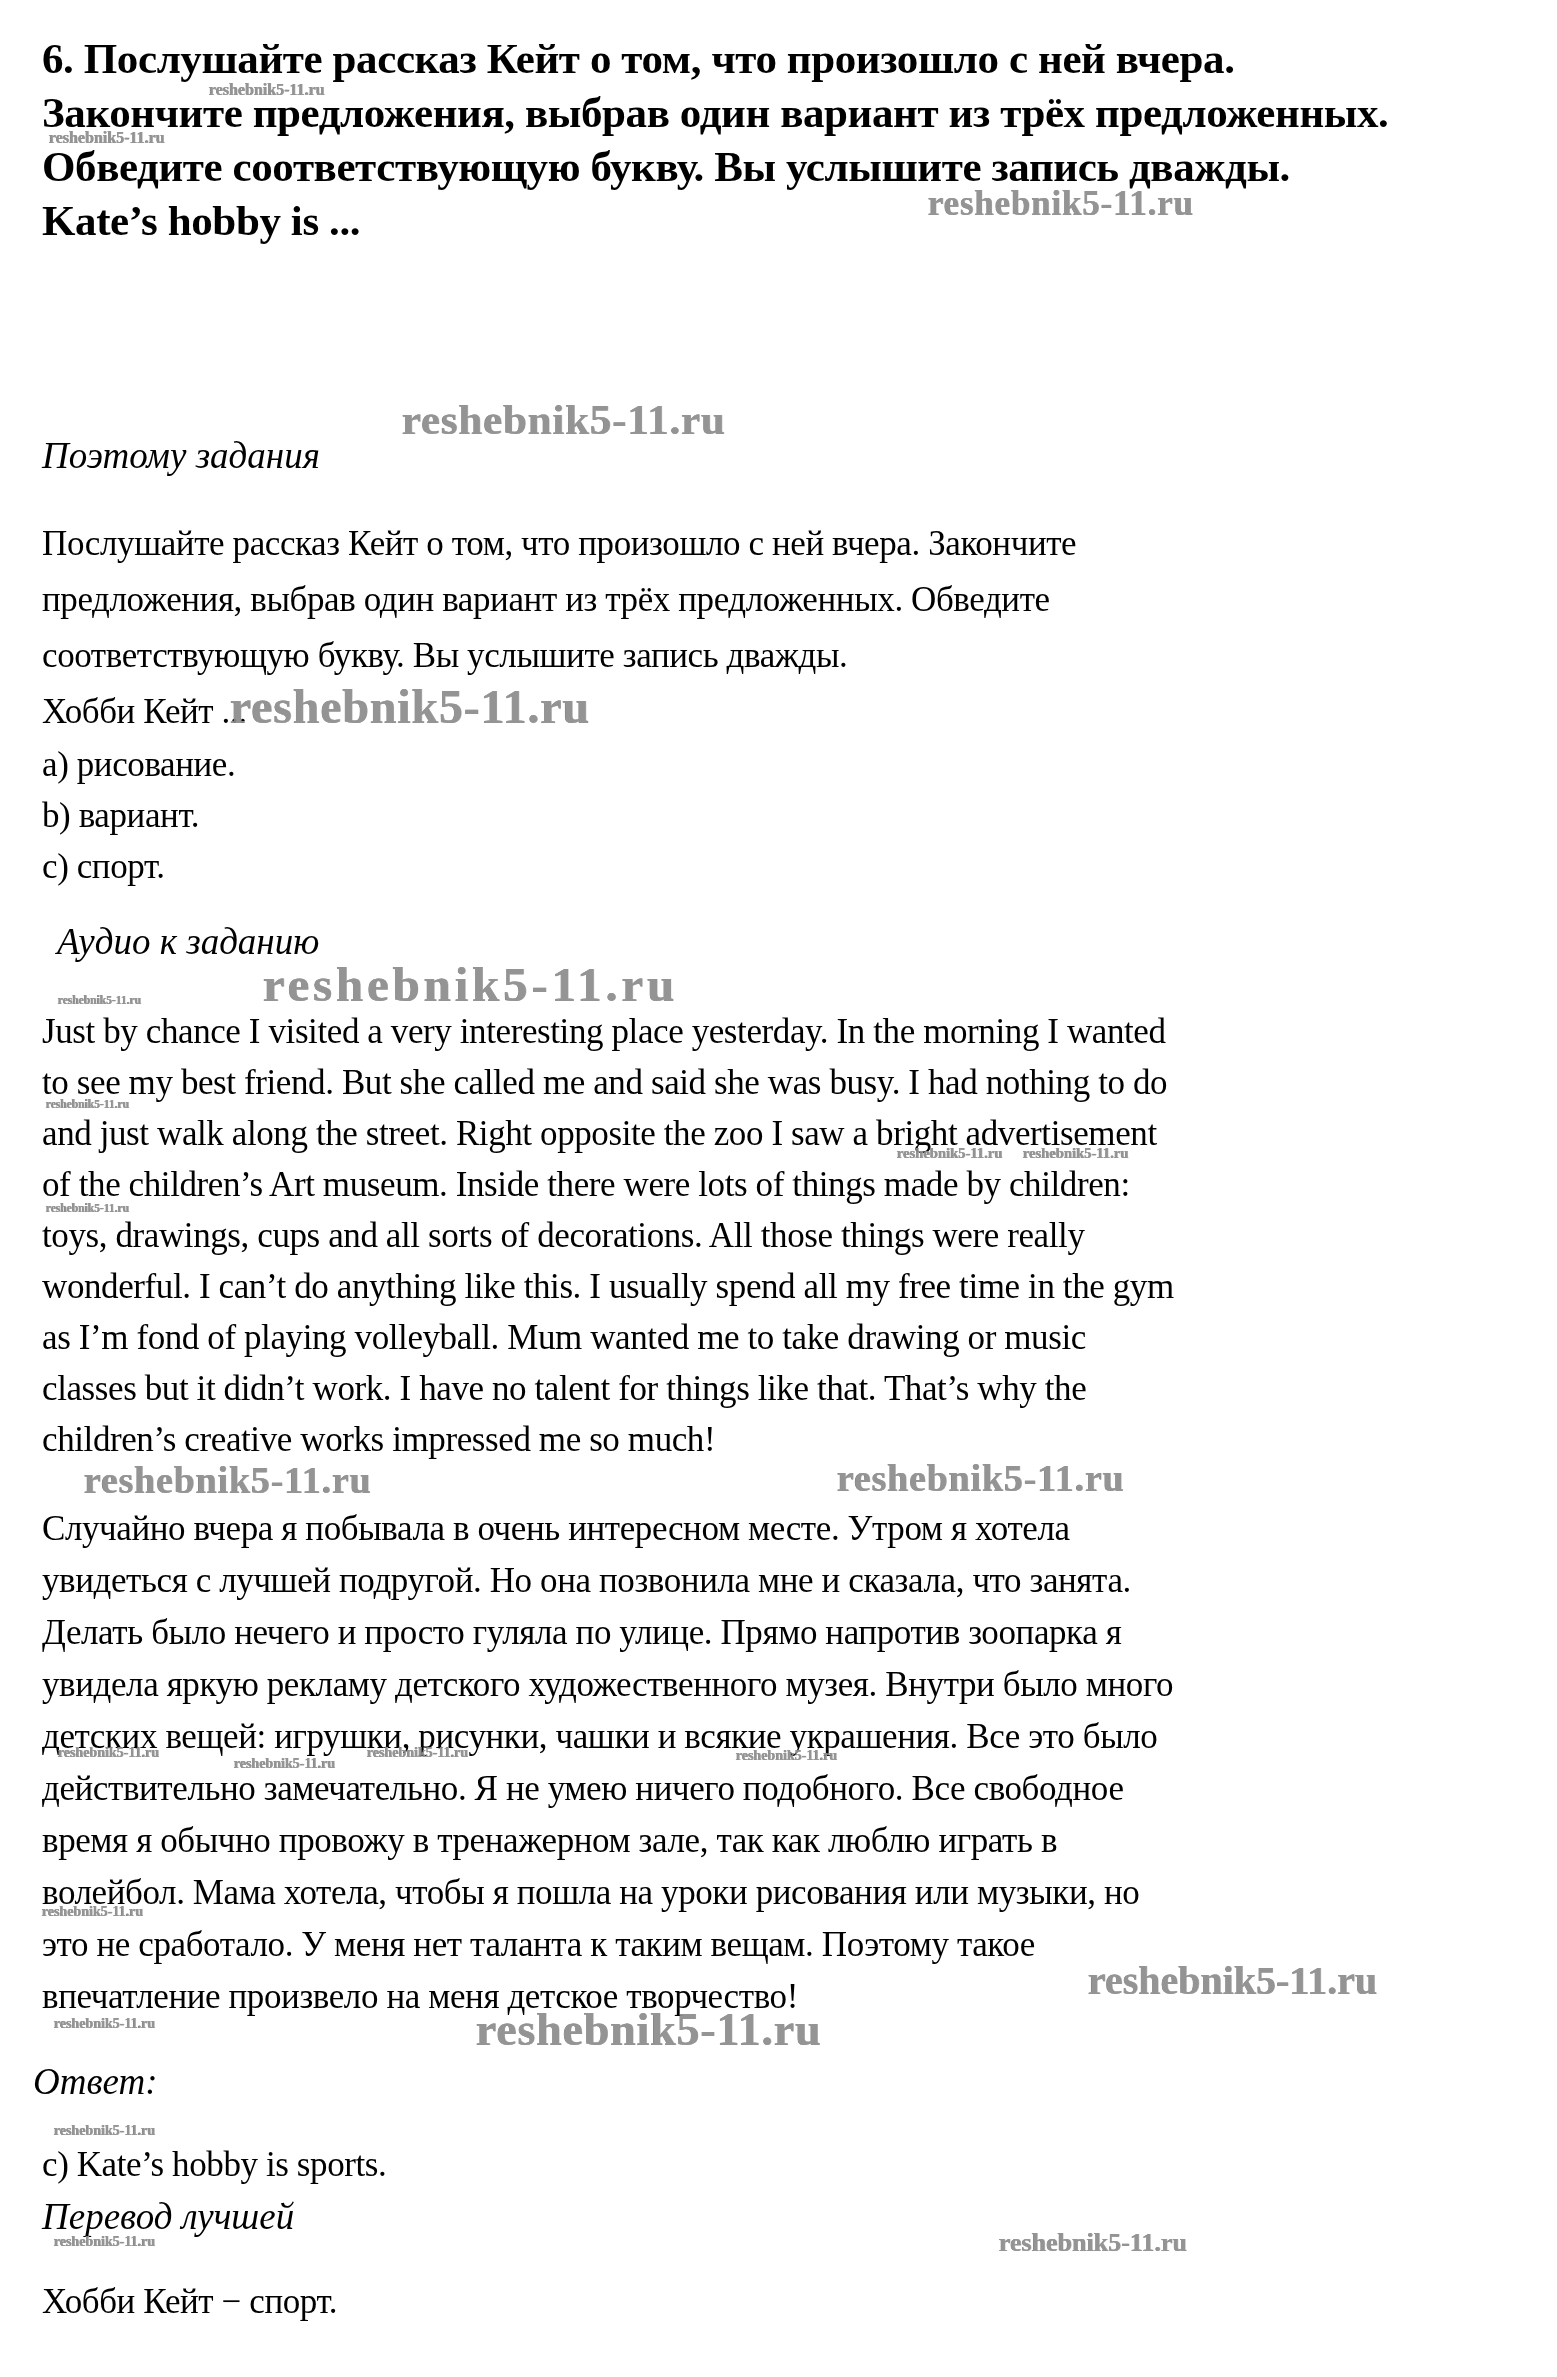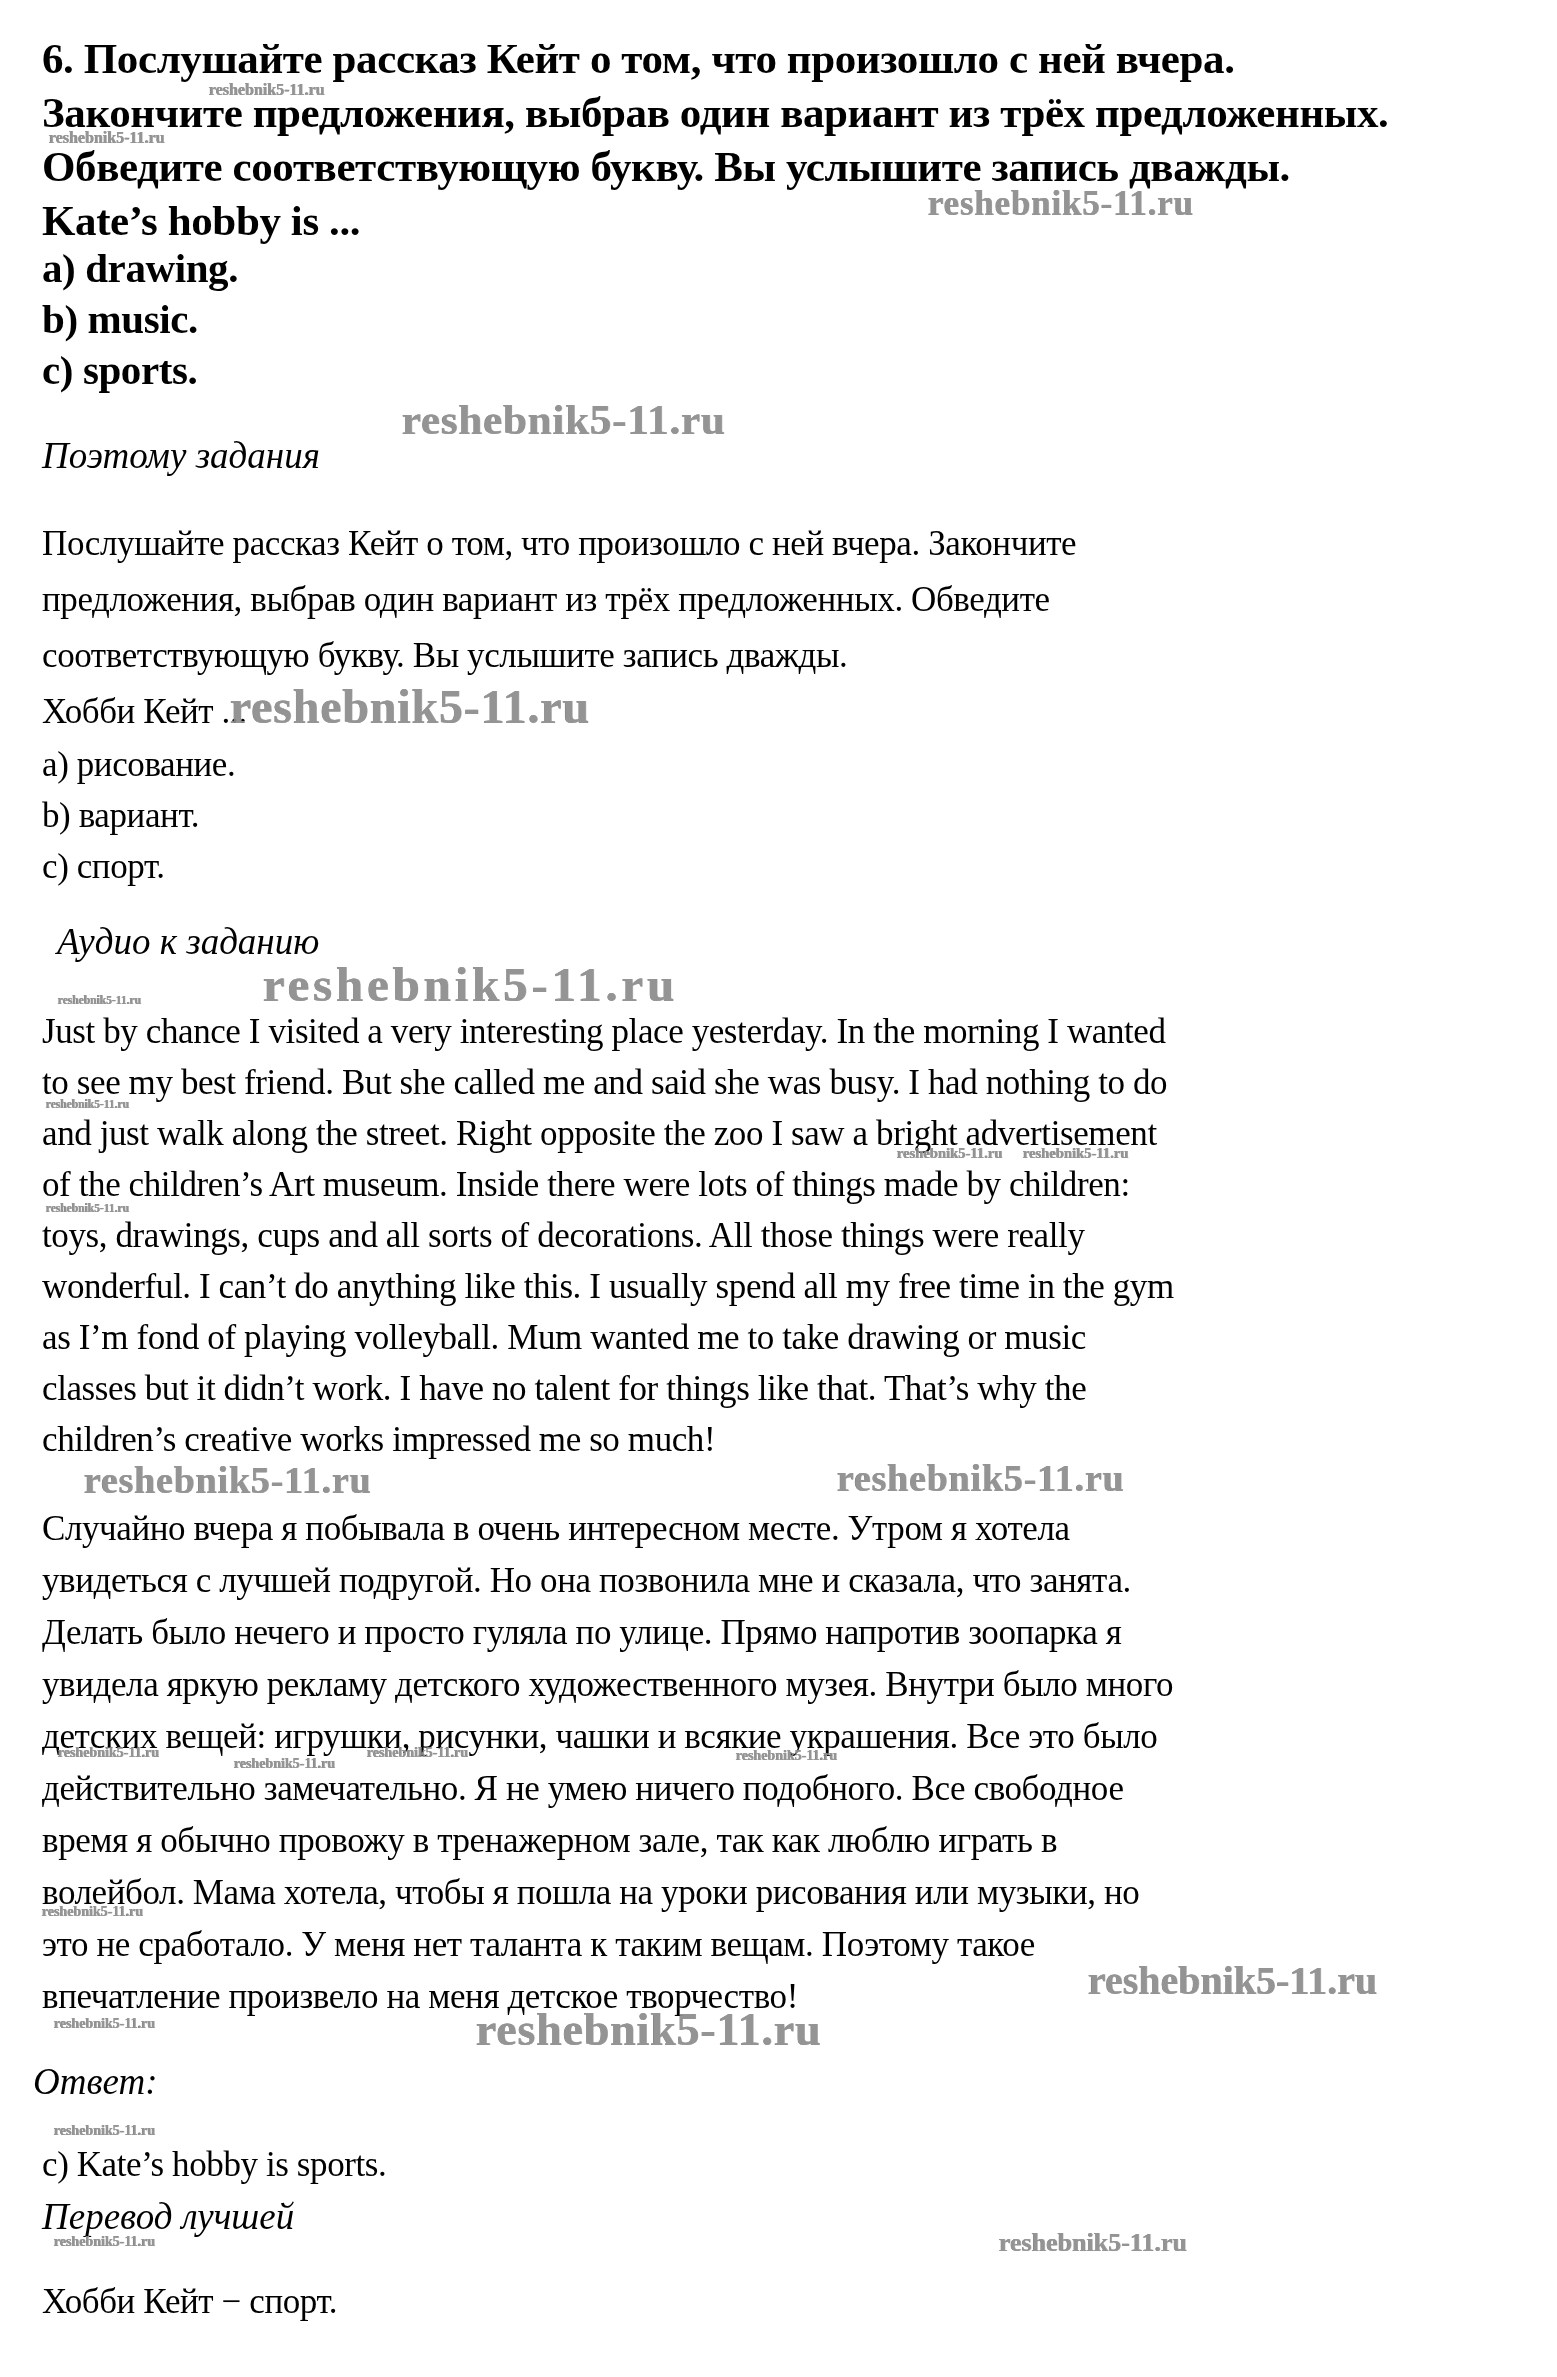--- a/index.html
+++ b/index.html
@@ -40,25 +40,20 @@
 </head>
 <body>
 
 <div id="page">
 
   <div class="abs txt h" style="left:42px;top:32px;">6. Послушайте рассказ Кейт о том, что произошло с ней вчера.
 Закончите предложения, выбрав один вариант из трёх предложенных.
 Обведите соответствующую букву. Вы услышите запись дважды.
 Kate’s hobby is ...</div>
 
-  <div class="abs txt" style="left:42px;top:243px;">
-    <div class="opt-en">a) drawing.</div>
-    <div class="opt-en">b) music.</div>
-    <div class="opt-en">c) sports.</div>
-  </div>
 
   <div class="abs txt it" style="left:42px;top:434px;">Поэтому задания</div>
 
   <div class="abs txt par" style="left:42px;top:516px;line-height:56px;">Послушайте рассказ Кейт о том, что произошло с ней вчера. Закончите
 предложения, выбрав один вариант из трёх предложенных. Обведите
 соответствующую букву. Вы услышите запись дважды.
 Хобби Кейт ...</div>
 
   <div class="abs txt" style="left:42px;top:739px;">
     <div class="opt-ru">a) рисование.</div>

